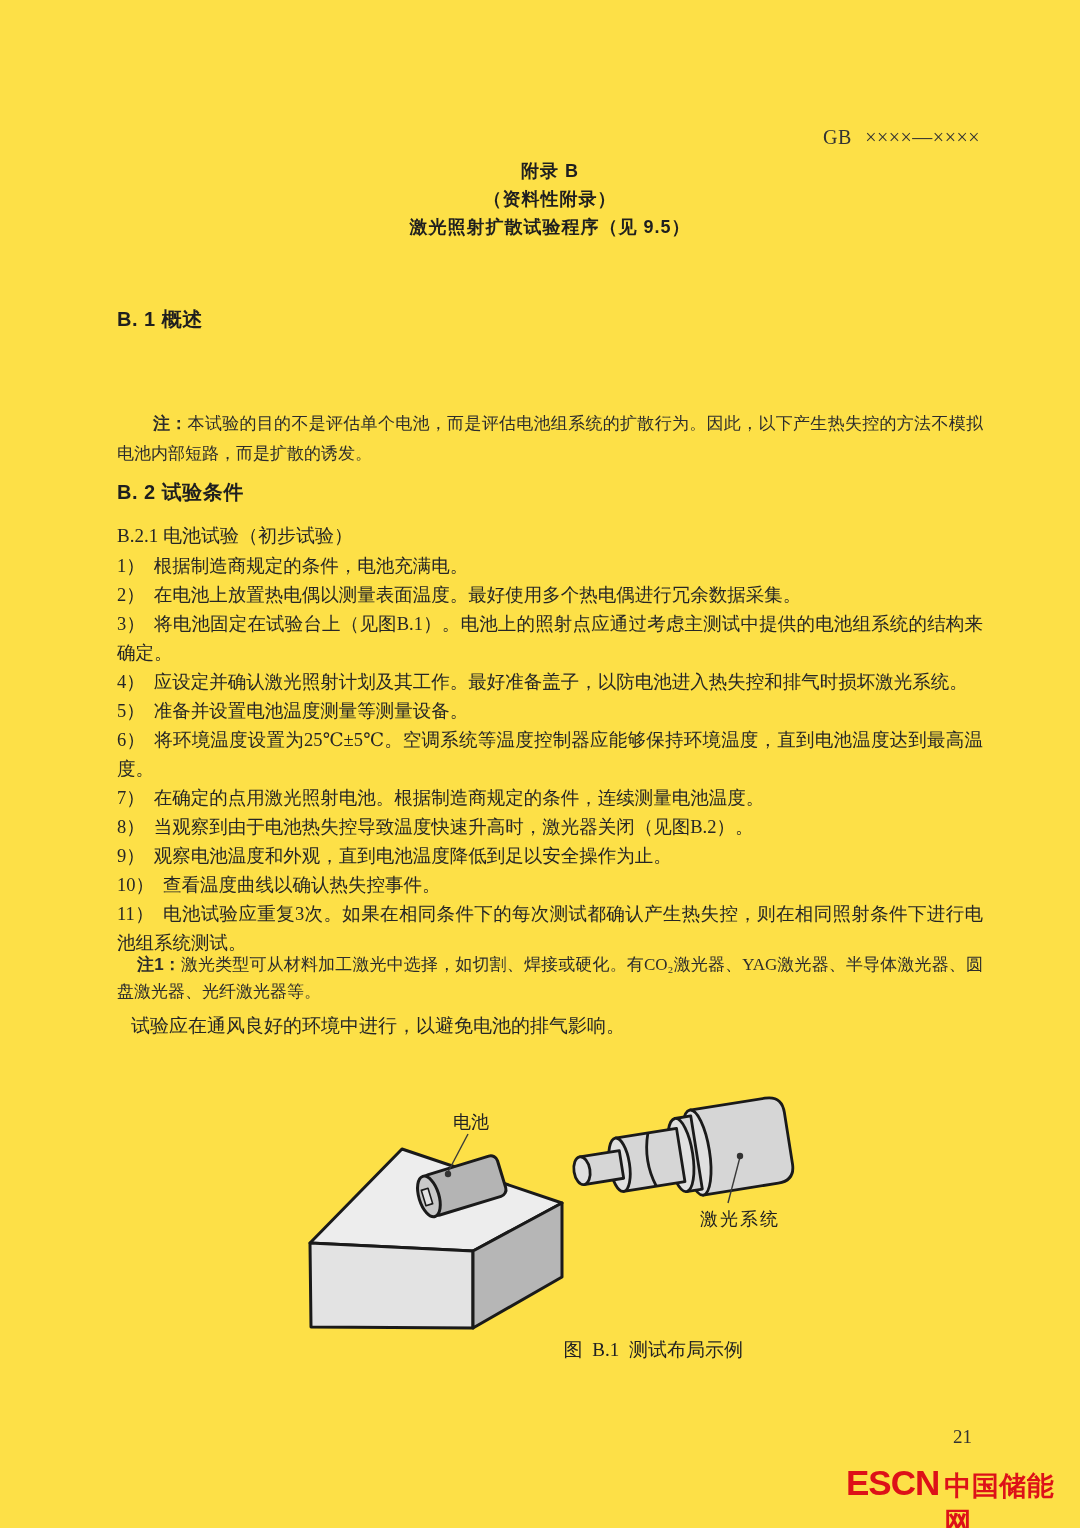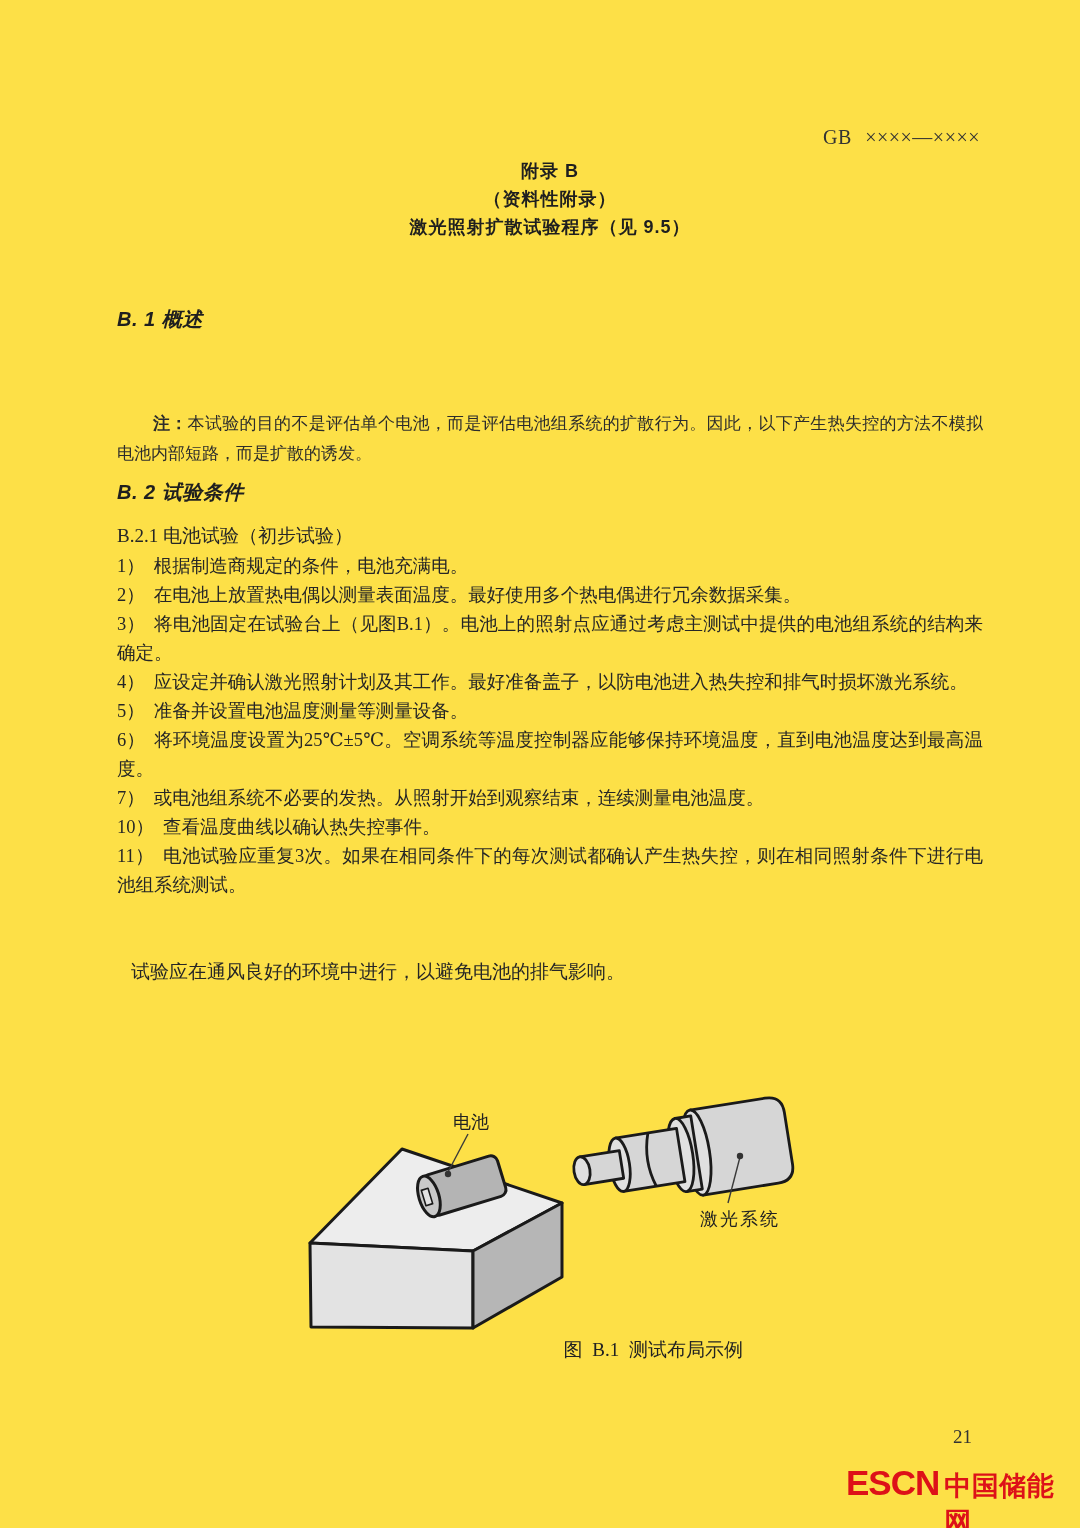--- a/index.html
+++ b/index.html
@@ -18,21 +18,21 @@
 
   .title-block {
     position:absolute; top:157px; left:117px; width:866px; text-align:center;
     font-family:"Liberation Sans","DejaVu Sans",sans-serif; font-weight:700;
     font-size:18px; line-height:28px; letter-spacing:1px; color:#1f1f1f;
   }
 
   .sec-heading {
     position:absolute; left:117px; margin:0;
     font-family:"Liberation Sans","DejaVu Sans",sans-serif; font-weight:700;
-    font-size:20px; color:#1f1f1f; letter-spacing:0.5px;font-style:italic;
+    font-size:20px; color:#1f1f1f; letter-spacing:0.5px;
   }
   #b1-heading { top:306px; }
   #b2-heading { top:479px; }
 
   .flow { position:absolute; left:117px; width:866px; margin:0; }
 
   #b1-para { top:344px; font-size:19px; line-height:33px; text-align:justify; text-indent:50px; }
   #b1-note { top:409px; font-size:17px; line-height:30px; text-align:justify; text-indent:36px; color:#2c2c2c; }
   .note-label { font-family:"Liberation Sans","DejaVu Sans",sans-serif; font-weight:700; }
 
@@ -88,26 +88,29 @@
 
   <div class="flow" id="b21-sub">B.2.1 电池试验（初步试验）</div>
 
   <ol class="flow" id="steps">
     <li><span class="num">1）</span><span>根据制造商规定的条件，电池充满电。</span></li>
     <li><span class="num">2）</span><span>在电池上放置热电偶以测量表面温度。最好使用多个热电偶进行冗余数据采集。</span></li>
     <li><span class="num">3）</span><span>将电池固定在试验台上（见图B.1）。电池上的照射点应通过考虑主测试中提供的电池组系统的结构来确定。</span></li>
     <li><span class="num">4）</span><span>应设定并确认激光照射计划及其工作。最好准备盖子，以防电池进入热失控和排气时损坏激光系统。</span></li>
     <li><span class="num">5）</span><span>准备并设置电池温度测量等测量设备。</span></li>
     <li><span class="num">6）</span><span>将环境温度设置为25℃±5℃。空调系统等温度控制器应能够保持环境温度，直到电池温度达到最高温度。</span></li>
-    <li><span class="num">7）</span><span>或电池组系统不必要的发热。从照射开始到观察结束，连续测量电池温度。</span></li>
+    <li><span class="num">7）</span><span>在确定的点用激光照射电池。根据制造商规定的条件，连续测量电池温度。</span></li>
+    <li><span class="num">8）</span><span>当观察到由于电池热失控导致温度快速升高时，激光器关闭（见图B.2）。</span></li>
+    <li><span class="num">9）</span><span>观察电池温度和外观，直到电池温度降低到足以安全操作为止。</span></li>
     <li><span class="num">10）</span><span>查看温度曲线以确认热失控事件。</span></li>
     <li><span class="num">11）</span><span>电池试验应重复3次。如果在相同条件下的每次测试都确认产生热失控，则在相同照射条件下进行电池组系统测试。</span></li>
   </ol>
 
   <div class="flow" id="notes-block">
+    <p class="small-note"><span class="note-label">注1：</span><span>激光类型可从材料加工激光中选择，如切割、焊接或硬化。有CO₂激光器、YAG激光器、半导体激光器、圆盘激光器、光纤激光器等。</span></p>
     <p id="closing-line">试验应在通风良好的环境中进行，以避免电池的排气影响。</p>
   </div>
 
   <svg id="figure-svg" viewBox="0 0 520 252" xmlns="http://www.w3.org/2000/svg">
 
     <g stroke="#1a1a1a" stroke-width="3" stroke-linejoin="round">
       <polygon points="10,157 102,63 262,117 173,165" fill="#ededed"></polygon>
       <polygon points="10,157 173,165 173,242 11,241" fill="#e3e3e3"></polygon>
       <polygon points="173,165 262,117 262,191 173,242" fill="#b6b6b6"></polygon>
     </g>

